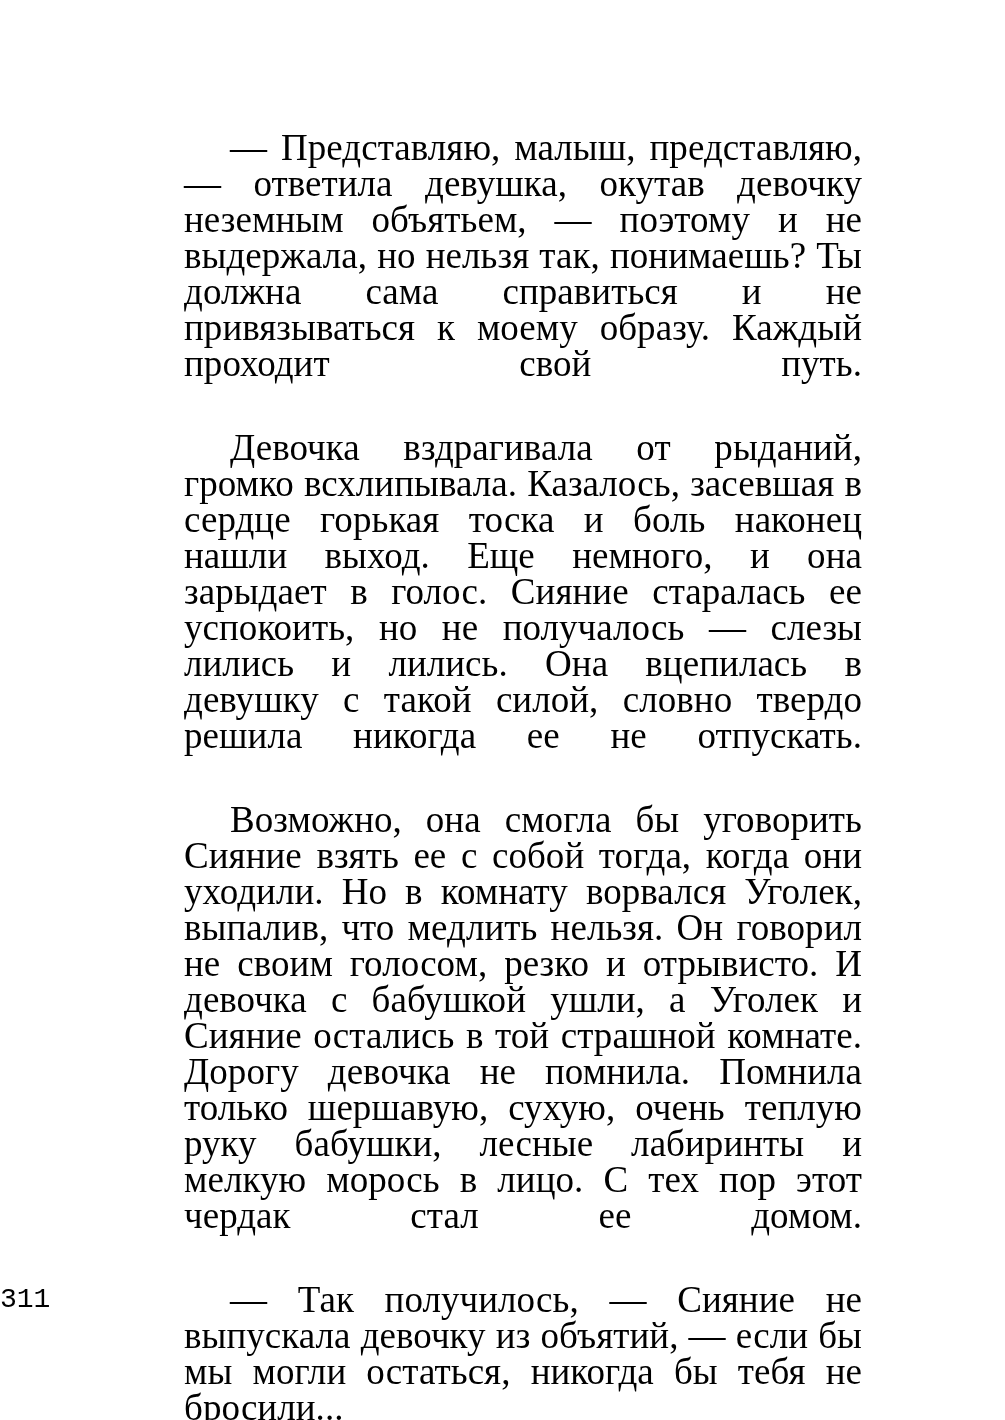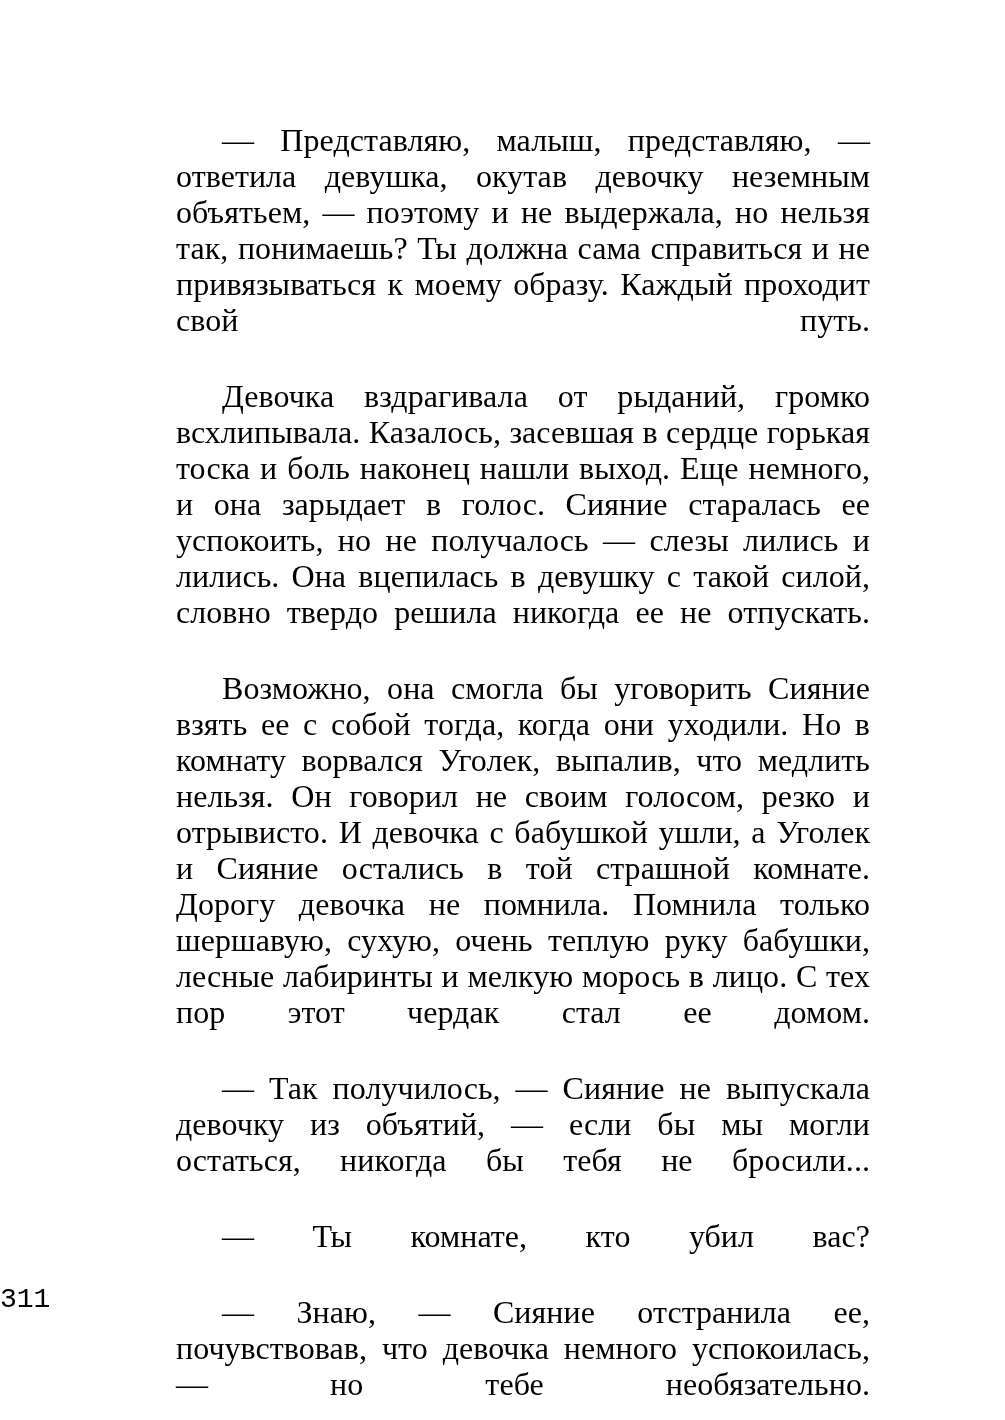--- a/index.html
+++ b/index.html
@@ -26,25 +26,25 @@
   }
 
   .text-block {
     position: absolute;
     left: 172px;
     top: 118px;
     width: 702px;
   }
 
   .para {
-    margin: 4px;
+    margin: 12px;
     text-align: justify;
     text-justify: inter-word;
     text-indent: 46px;
-    font-size: 32px;
+    font-size: 37px;
     line-height: 36px;
     letter-spacing: 0.05px;
     word-spacing: 0.2px;
     hyphens: manual;
     -webkit-hyphens: manual;
   }
 
   .para:last-child {
     text-align: justify;
   }

